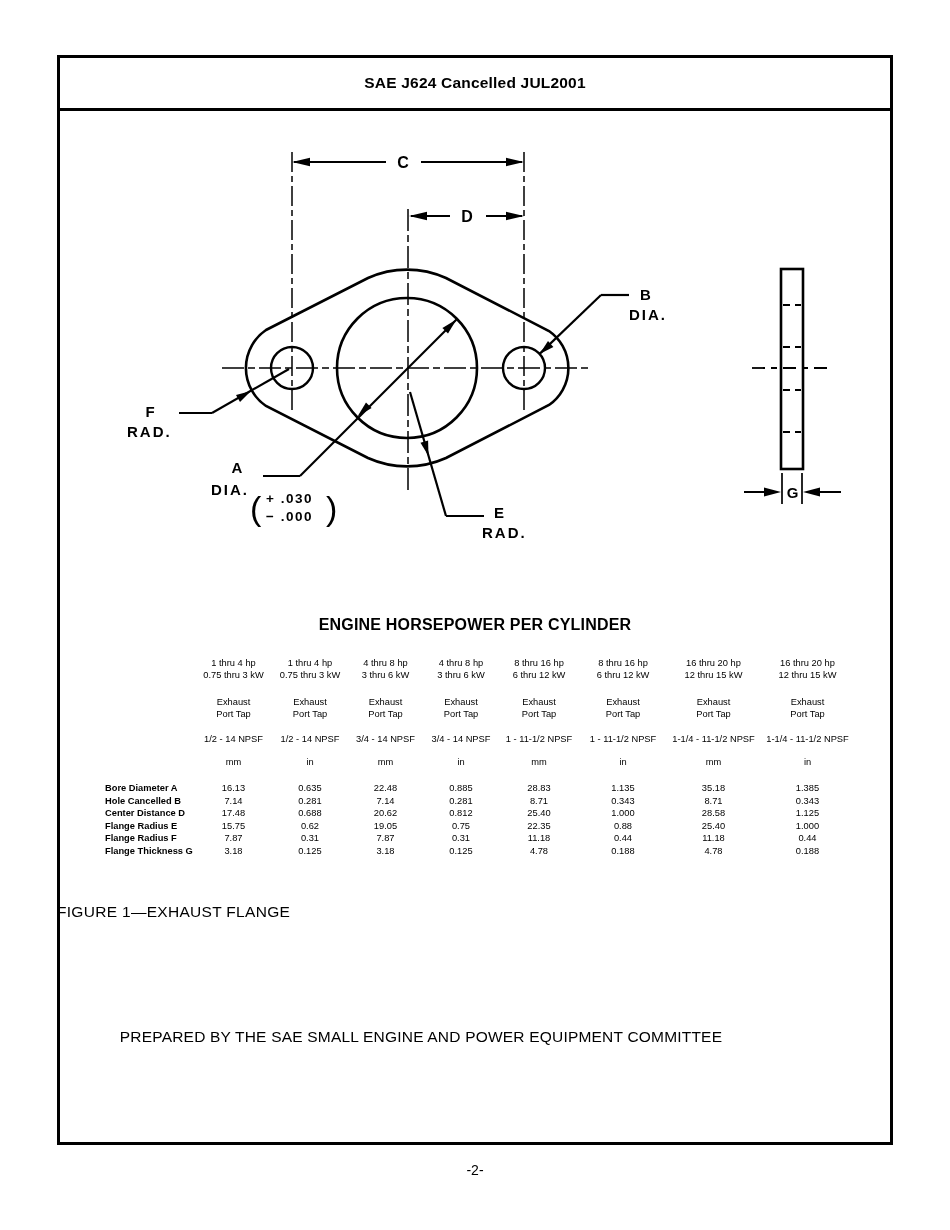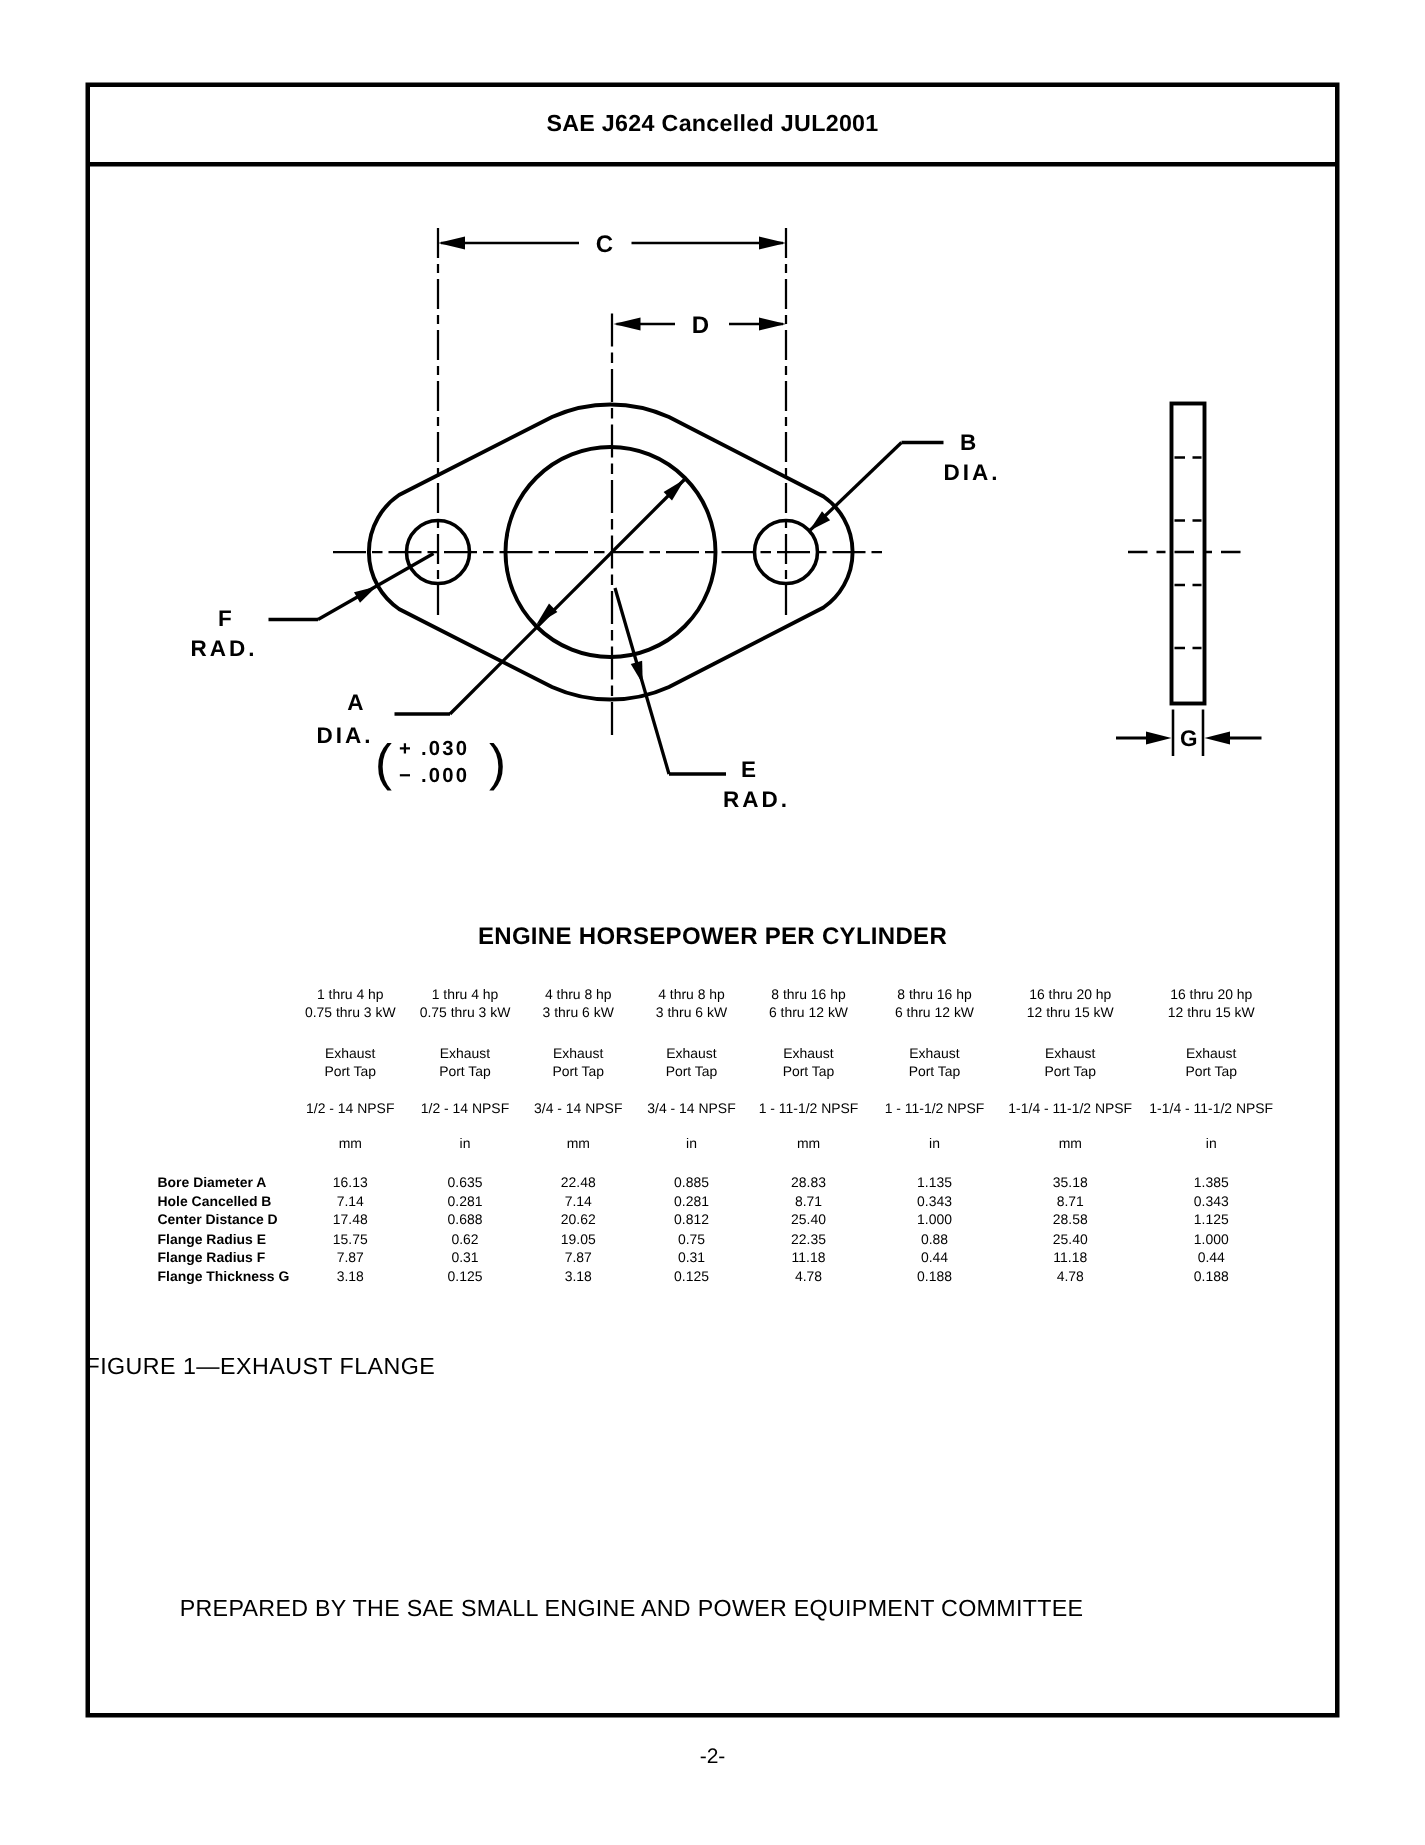--- a/index.html
+++ b/index.html
@@ -17,21 +17,21 @@
   table.dims td.lbl{text-align:left;font-weight:bold;}
   tr.tap td{padding-top:15px;}
   tr.npsf td{padding-top:13px;}
   tr.unit td{padding-top:11px;}
   tr.first td{padding-top:14px;}
   tr.data td{line-height:12.6px;}
   td.num{text-align:right;}
   td.pr0{padding-right:28px}td.pr1{padding-right:30px}td.pr2{padding-right:29px}td.pr3{padding-right:31px}
   td.pr4{padding-right:27px}td.pr5{padding-right:30px}td.pr6{padding-right:40px}td.pr7{padding-right:38px}
   .caption{position:absolute;left:57px;top:903px;width:836px;text-align:left;font-size:15.5px;letter-spacing:.3px;}
-  .footer-note{position:absolute;left:57px;top:1064px;width:728px;text-align:center;font-size:15.5px;letter-spacing:.2px;}
+  .footer-note{position:absolute;left:57px;top:1028px;width:728px;text-align:center;font-size:15.5px;letter-spacing:.2px;}
   .page-number{position:absolute;left:0;top:1162px;width:950px;text-align:center;font-size:14px;}
 </style>
 </head>
 <body>
 
 <div class="border-box">
   <div class="header-band">
     <span class="header-title">SAE J624 Cancelled JUL2001</span>
   </div>
 </div>

